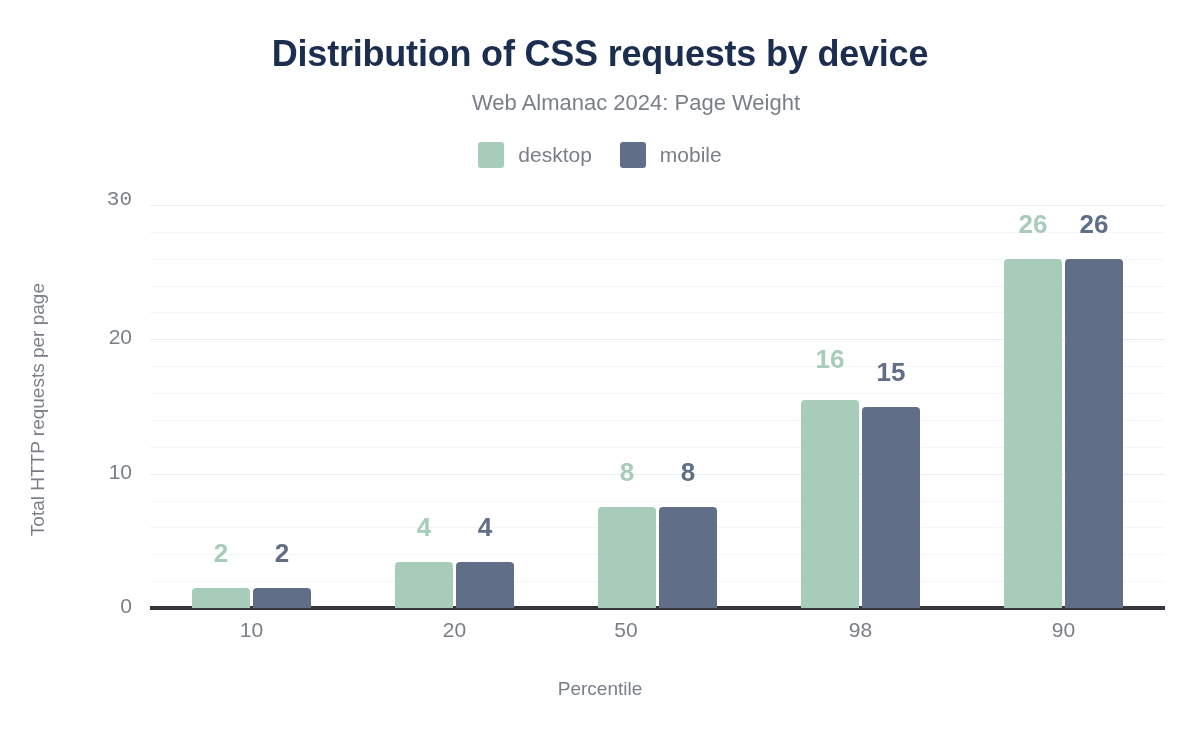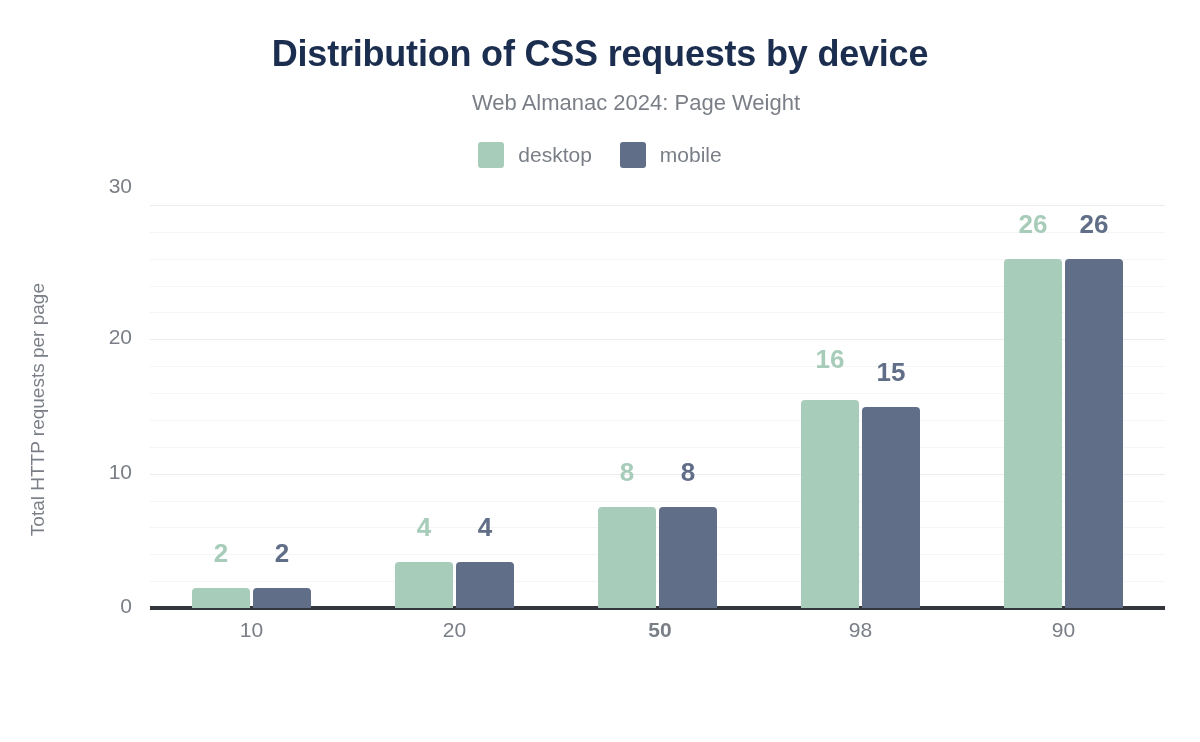--- a/index.html
+++ b/index.html
@@ -203,40 +203,41 @@
       <div class="gridline" style="top: 26.8667px;"></div>
       <div class="gridline major" style="top: 0px;"></div>
     </div>
 
   <div class="axis-baseline"></div>
 
   <div class="y-axis-title">
     <span>Total HTTP requests per page</span>
   </div>
 
+  <div class="x-axis-title">Percentile</div>
 
 <div class="y-tick-label" style="top: 594px; left: 60px; width: 72px;">0</div>
     <div class="y-tick-label" style="top: 459.667px; left: 60px; width: 72px;">10</div>
     <div class="y-tick-label" style="top: 325.333px; left: 60px; width: 72px;">20</div>
-    <div class="y-tick-label" style="top: 174px; left: 60px; width: 72px;">30</div>
+    <div class="y-tick-label" style="top: 188px; left: 60px; width: 72px; font-family: Liberation Mono, monospace;">30</div>
     <div class="bar" style="left: 192px; top: 587.85px; width: 58px; height: 20.15px; background: rgb(168, 204, 186);"></div>
     <div class="bar-value-label" style="left: 221px; top: 537.85px; color: rgb(168, 204, 186);">2</div>
     <div class="bar" style="left: 253px; top: 587.85px; width: 58px; height: 20.15px; background: rgb(97, 110, 136);"></div>
     <div class="bar-value-label" style="left: 282px; top: 537.85px; color: rgb(97, 110, 136);">2</div>
     <div class="x-tick-label" style="left: 251.5px;">10</div>
     <div class="bar" style="left: 395px; top: 562.327px; width: 58px; height: 45.6733px; background: rgb(168, 204, 186);"></div>
     <div class="bar-value-label" style="left: 424px; top: 512.327px; color: rgb(168, 204, 186);">4</div>
     <div class="bar" style="left: 456px; top: 562.327px; width: 58px; height: 45.6733px; background: rgb(97, 110, 136);"></div>
     <div class="bar-value-label" style="left: 485px; top: 512.327px; color: rgb(97, 110, 136);">4</div>
     <div class="x-tick-label" style="left: 454.5px;">20</div>
     <div class="bar" style="left: 598px; top: 507.25px; width: 58px; height: 100.75px; background: rgb(168, 204, 186);"></div>
     <div class="bar-value-label" style="left: 627px; top: 457.25px; color: rgb(168, 204, 186);">8</div>
     <div class="bar" style="left: 659px; top: 507.25px; width: 58px; height: 100.75px; background: rgb(97, 110, 136);"></div>
     <div class="bar-value-label" style="left: 688px; top: 457.25px; color: rgb(97, 110, 136);">8</div>
-    <div class="x-tick-label" style="left: 660px; font-weight: bold;">50</div>
+    <div class="x-tick-label" style="left: 626px;">50</div>
     <div class="bar" style="left: 801px; top: 399.783px; width: 58px; height: 208.217px; background: rgb(168, 204, 186);"></div>
     <div class="bar-value-label" style="left: 830px; top: 344px; color: rgb(168, 204, 186);">16</div>
     <div class="bar" style="left: 862px; top: 406.5px; width: 58px; height: 201.5px; background: rgb(97, 110, 136);"></div>
     <div class="bar-value-label" style="left: 891px; top: 356.5px; color: rgb(97, 110, 136);">15</div>
     <div class="x-tick-label" style="left: 860.5px;">98</div>
     <div class="bar" style="left: 1004px; top: 258.733px; width: 58px; height: 349.267px; background: rgb(168, 204, 186);"></div>
     <div class="bar-value-label" style="left: 1033px; top: 208.733px; color: rgb(168, 204, 186);">26</div>
     <div class="bar" style="left: 1065px; top: 258.733px; width: 58px; height: 349.267px; background: rgb(97, 110, 136);"></div>
     <div class="bar-value-label" style="left: 1094px; top: 208.733px; color: rgb(97, 110, 136);">26</div>
     <div class="x-tick-label" style="left: 1063.5px;">90</div>

